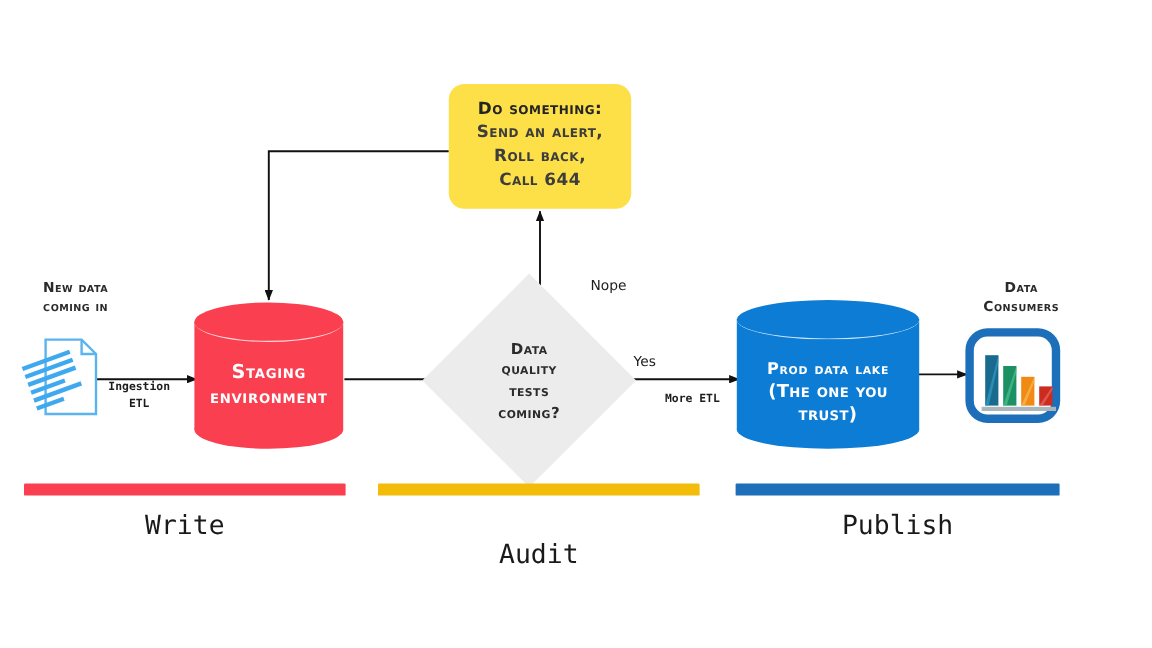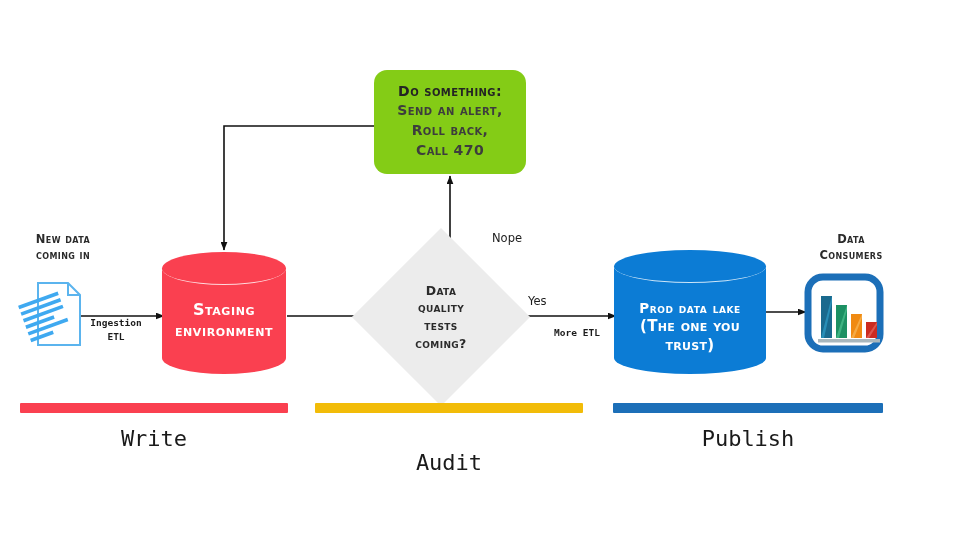--- a/index.html
+++ b/index.html
@@ -26,21 +26,21 @@
     font-weight: 600;
     letter-spacing: .4px;
     color: #2b2b2b;
     text-align: center;
     line-height: 1.25;
   }
 
   
   #do-something-box {
     left: 374px; top: 70px; width: 152px; height: 104px;
-    background: #84cc16;
+    background: #fde047;
     border-radius: 13px;
     display: flex;
     flex-direction: column;
     align-items: center;
     justify-content: center;
   }
   #do-something-box .ttl {
     font-size: 14px;
     color: #242424;
     margin-bottom: 1px;
@@ -218,21 +218,21 @@
         <polygon points="866,338 877,322 877,325 869,338" fill="#E4695F" opacity=".7"></polygon>
       </g>
       <rect x="818" y="339" width="62" height="3.5" fill="#A9B7BD"></rect>
     </g>
   </svg>
 
   <div class="abs handcaps" id="do-something-box">
     <div class="ttl">Do something:</div>
     <div class="ln">Send an alert,</div>
     <div class="ln">Roll back,</div>
-    <div class="ln">Call 470</div>
+    <div class="ln">Call 644</div>
   </div>
 
   <div class="abs cyl" id="staging-cylinder">
     <div class="bottom"></div>
     <div class="body"></div>
     <div class="top"></div>
     <div class="lbl">
       <div>Staging</div>
       <div>environment</div>
     </div>

